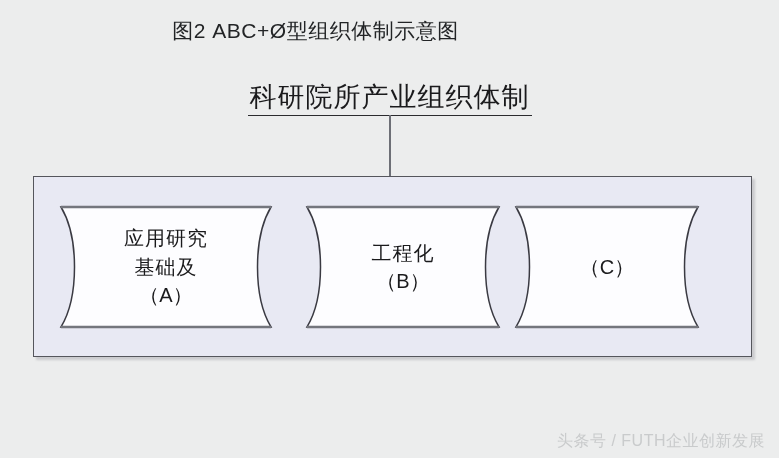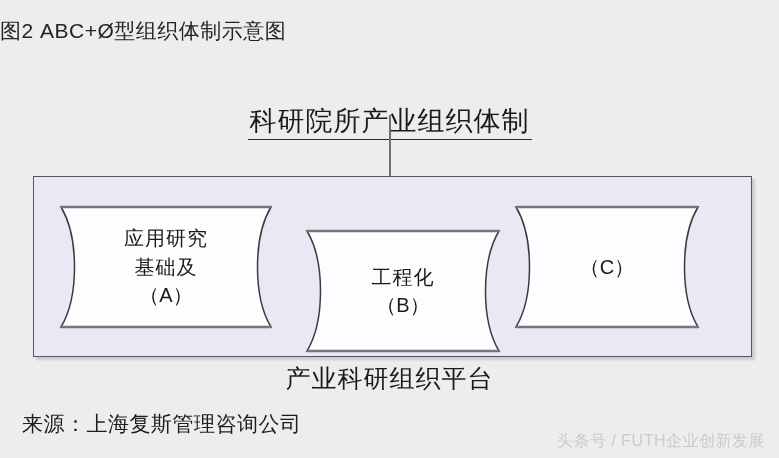--- a/index.html
+++ b/index.html
@@ -20,35 +20,35 @@
     width: 779px;
     height: 458px;
   }
 
   
   .fig-title {
     position: absolute;
     left: 0;
     top: 17px;
     width: 631px;
+    text-align: center;
     font-size: 21px;
     letter-spacing: 0.5px;
     color: #222426;
     white-space: nowrap;
   }
 
   
   .root-node {
     position: absolute;
     left: 0;
     top: 82px;
     width: 779px;
     text-align: center;
     white-space: nowrap;
-    margin-top: 24px;
   }
   .root-node-text {
     display: inline-block;
     font-family: "Liberation Serif", "DejaVu Serif", serif;
     font-size: 27px;
     letter-spacing: 1px;
     color: #1a1a1c;
     border-bottom: 1.6px solid #2b2b2e;
     padding: 0 2px 3px 2px;
     line-height: 1.12;
@@ -107,21 +107,21 @@
     text-align: center;
     pointer-events: none;
   }
   .shape-label .tag {
     font-family: "Liberation Sans", "DejaVu Sans", sans-serif;
     letter-spacing: 0;
     font-size: 20px;
   }
 
   #shape-a { left: 57px;  width: 218px; }
-  #shape-b { left: 303px; width: 200px; margin-top: 24px; }
+  #shape-b { left: 303px; width: 200px; }
   #shape-c { left: 512px; width: 190px; }
 
   
   .platform-caption {
     position: absolute;
     left: 0;
     top: 362px;
     width: 779px;
     text-align: center;
     font-family: "Liberation Serif", "DejaVu Serif", serif;
@@ -198,19 +198,17 @@
     <svg viewBox="0 0 190 124" preserveAspectRatio="none">
       <path d="M 4 2 L 186 2 C 168 32 168 92 186 122 L 4 122 C 22 92 22 32 4 2 Z" fill="#fdfdff" stroke="#3a3a42" stroke-width="1.5"></path>
       <path d="M 4 2 L 186 2" stroke="#74767d" stroke-width="2.6" fill="none"></path>
       <path d="M 4 122 L 186 122" stroke="#74767d" stroke-width="2.6" fill="none"></path>
     </svg>
     <div class="shape-label">
       <div class="tag">（C）</div>
     </div>
   </div>
 
-  <div class="platform-caption">产业科研组织平台</div>
-
-  <div class="source">来源：上海复斯管理咨询公司</div>
+
 
   <div class="watermark">头条号 / FUTH企业创新发展</div>
 
 </div>
 
 </body></html>

